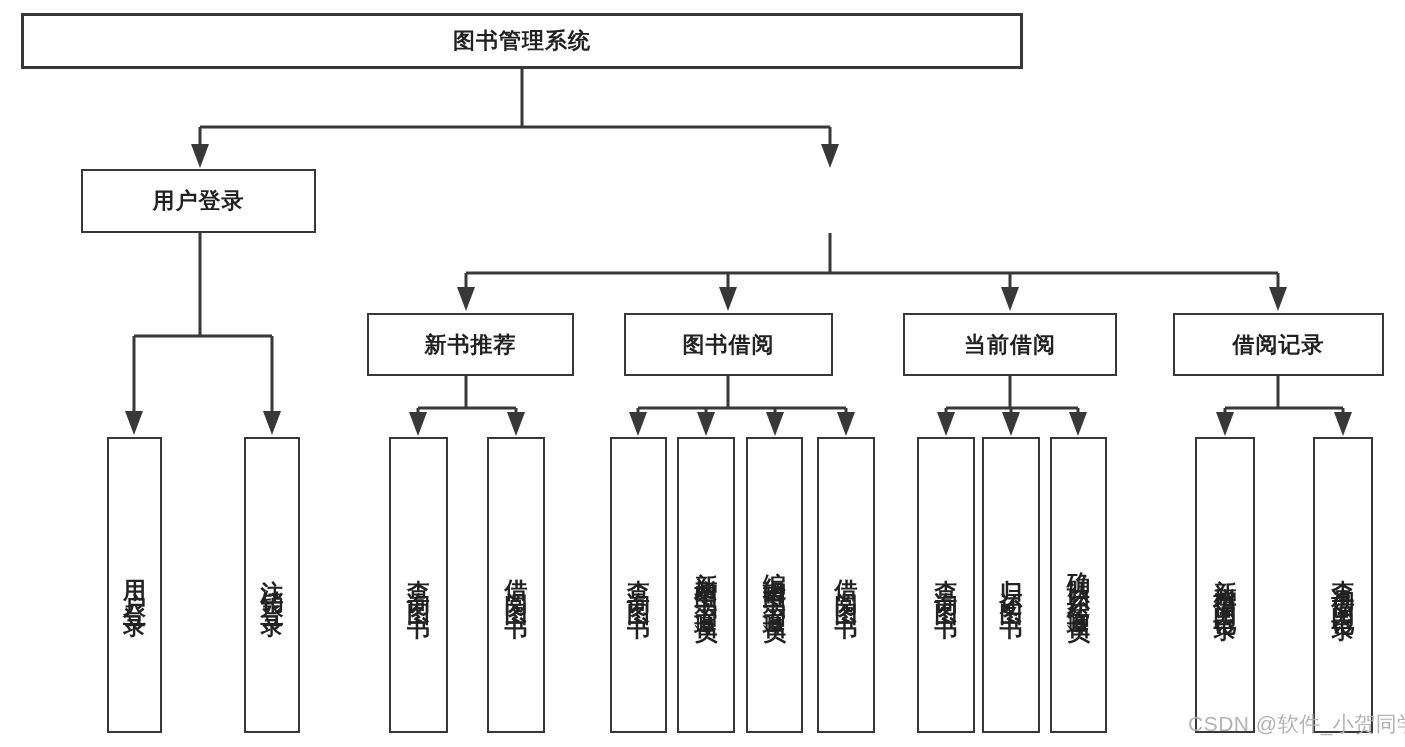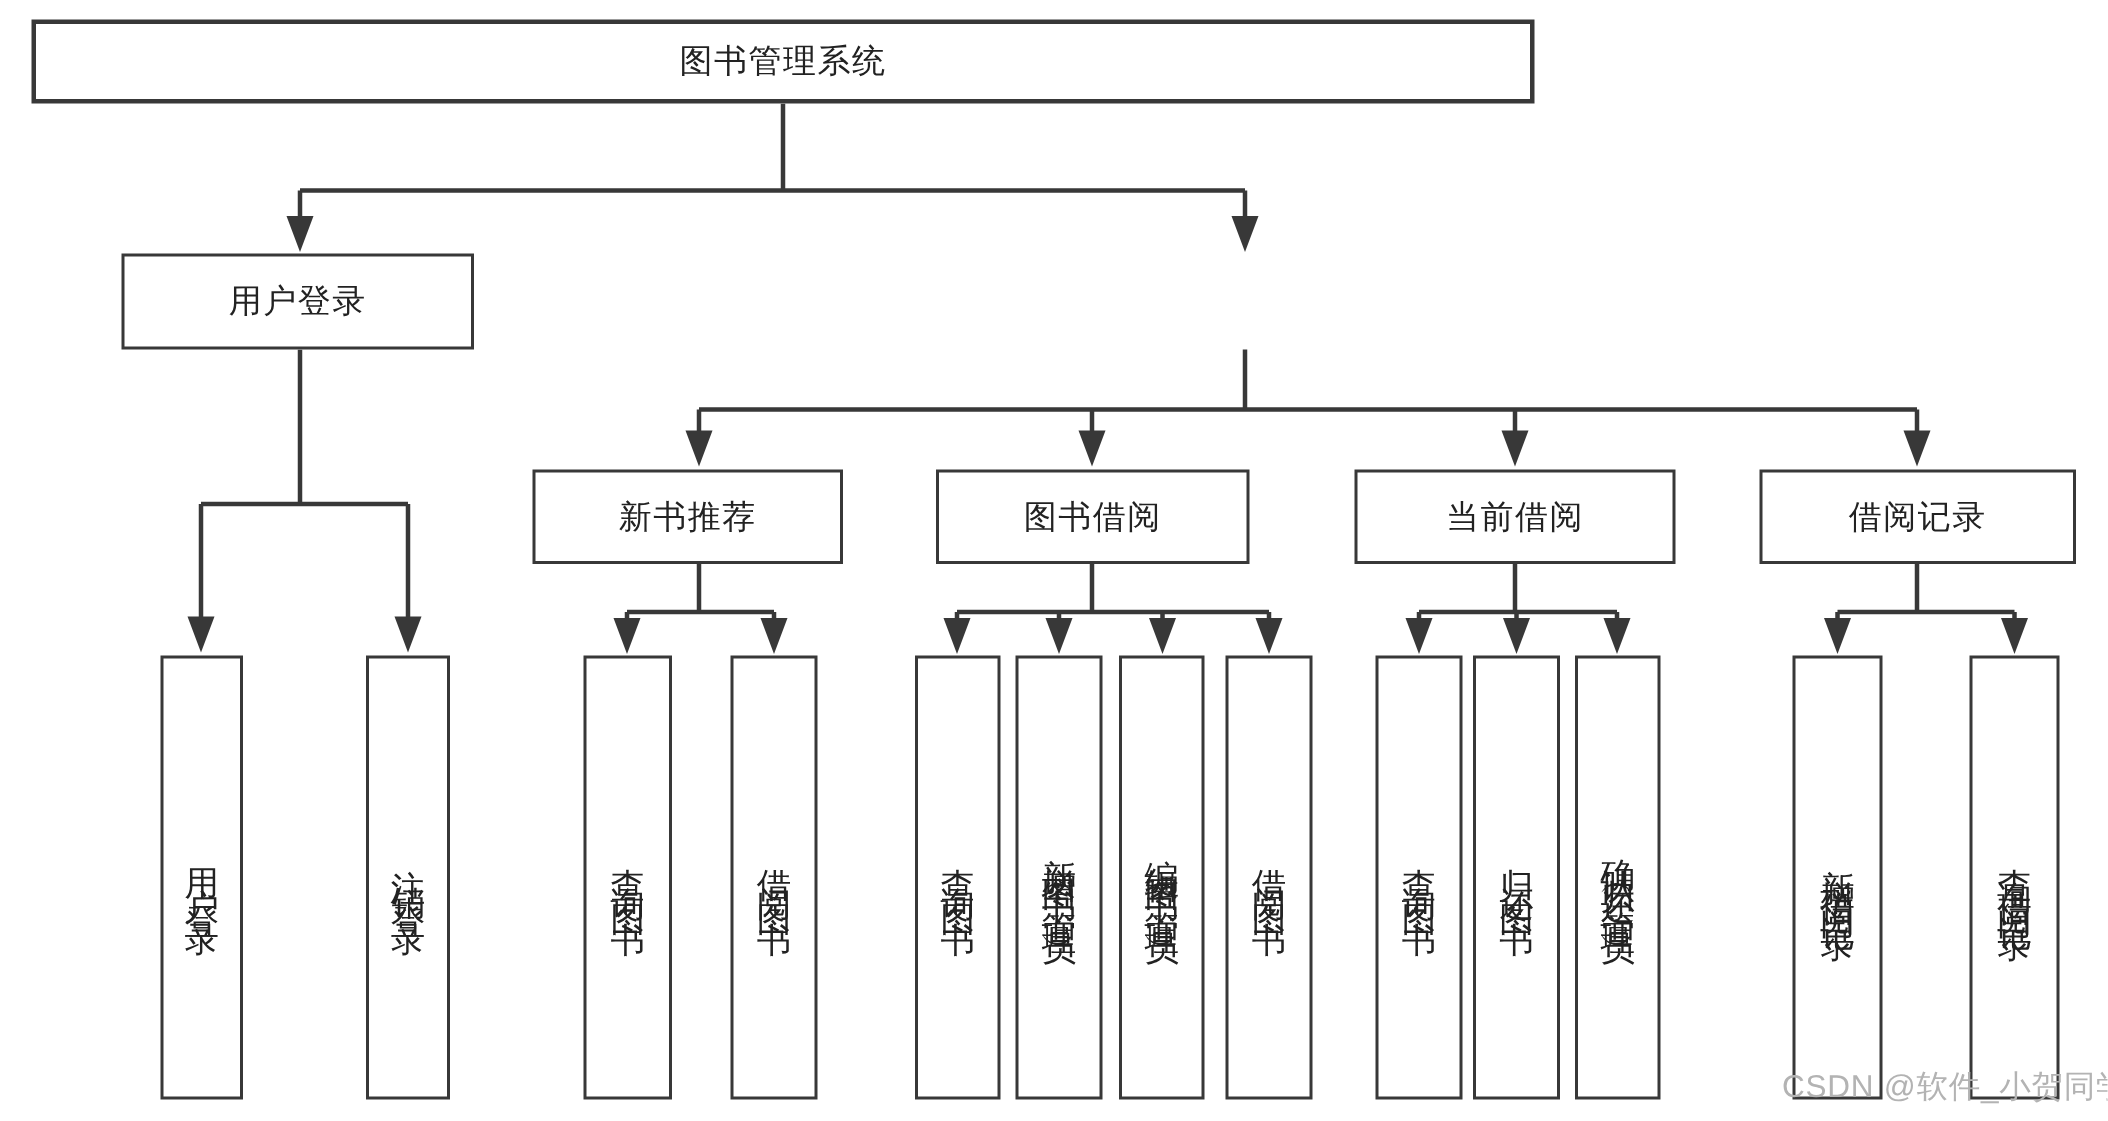--- a/index.html
+++ b/index.html
@@ -24,20 +24,21 @@
   .box {
     position: absolute;
     box-sizing: border-box;
     background: #fff;
     border: 2.5px solid var(--line);
     display: flex;
     align-items: center;
     justify-content: center;
     z-index: 2;
     line-height: 1;
+    font-weight: bold;
   }
   .box.root { border-width: 3px; }
   .h { font-size: 22px; letter-spacing: 1px; }
   .v {
     writing-mode: vertical-rl;
     text-orientation: mixed;
     font-size: 23px;
   }
   .v4 { letter-spacing: 12px; }
   .v6 { letter-spacing: 8px; }
@@ -104,21 +105,21 @@
       <path d="M1278,376 V408 M1225,408 H1343 M1225,408 V416 M1343,408 V416"></path>
       <polygon points="1216,412 1234,412 1225,436"></polygon>
       <polygon points="1334,412 1352,412 1343,436"></polygon>
     </g>
   </svg>
 
   <div class="box h root" style="left:21px; top:13px; width:1002px; height:56px">图书管理系统</div>
 
   <div class="box h" style="left:81px; top:169px; width:235px; height:64px">用户登录</div>
 
-  <div class="box h" style="left:355px; top:313px; width:207px; height:63px">新书推荐</div>
+  <div class="box h" style="left:367px; top:313px; width:207px; height:63px">新书推荐</div>
   <div class="box h" style="left:624px; top:313px; width:209px; height:63px">图书借阅</div>
   <div class="box h" style="left:903px; top:313px; width:214px; height:63px">当前借阅</div>
   <div class="box h" style="left:1173px; top:313px; width:211px; height:63px">借阅记录</div>
 
   <div class="box v v4" style="left:107px; top:437px; width:55px; height:296px">用户登录</div>
   <div class="box v v4" style="left:244px; top:437px; width:56px; height:296px">注销登录</div>
 
   <div class="box v v4" style="left:389px; top:437px; width:59px; height:296px">查询图书</div>
   <div class="box v v4" style="left:487px; top:437px; width:58px; height:296px">借阅图书</div>
 

